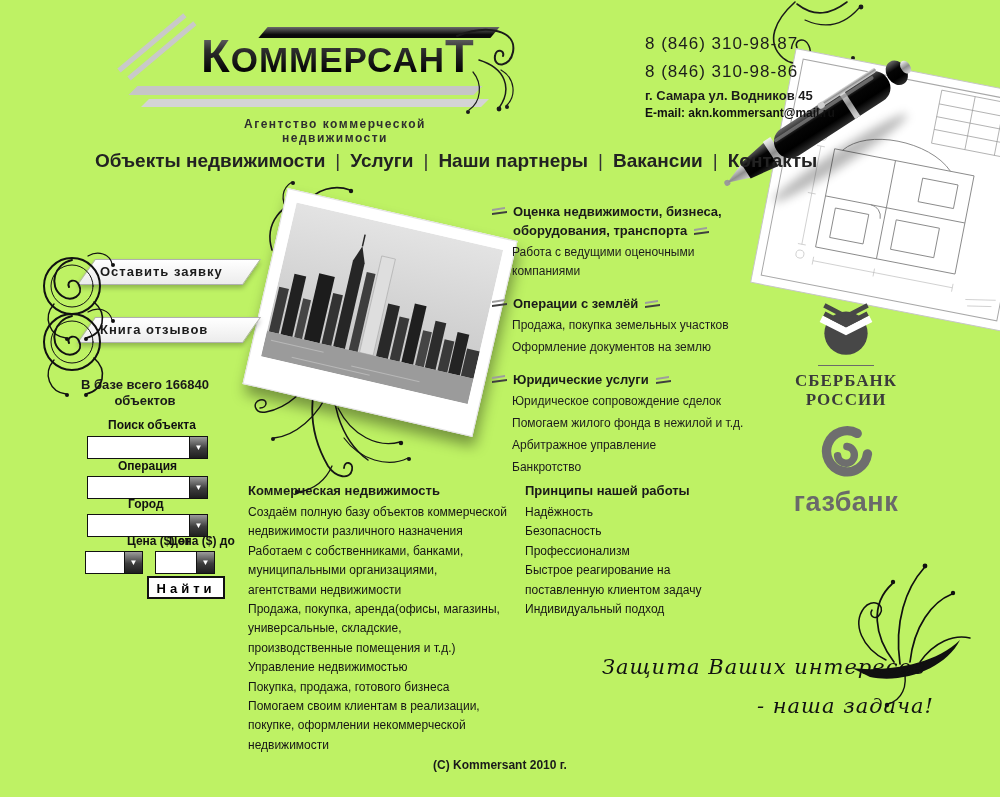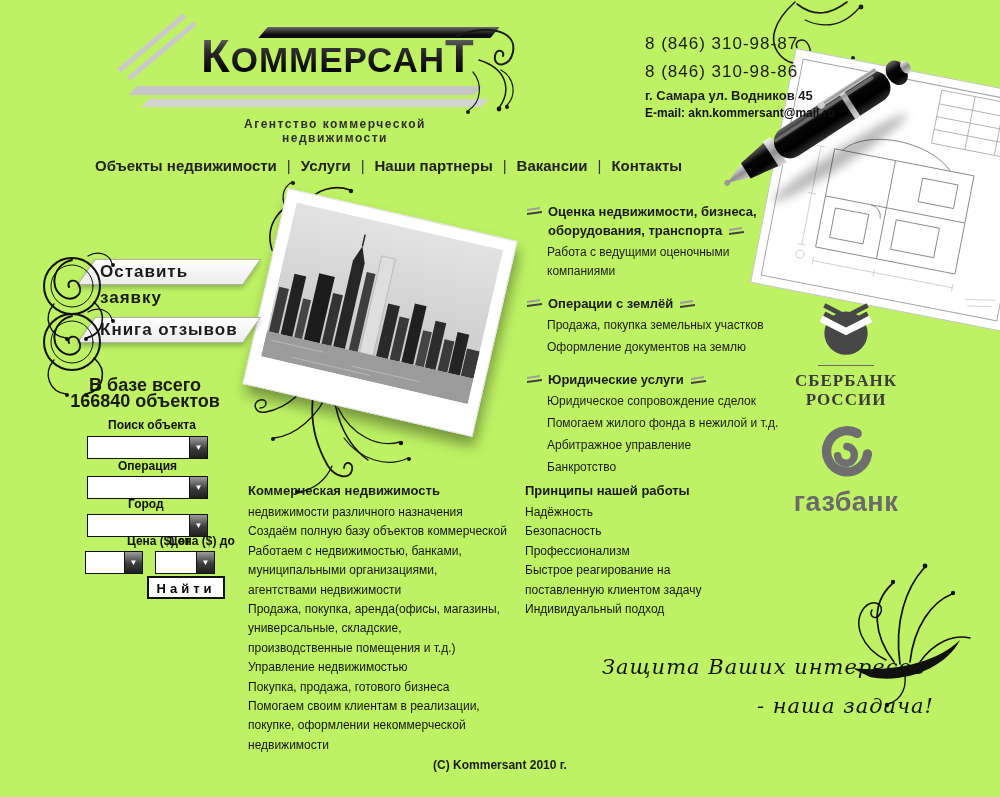--- a/index.html
+++ b/index.html
@@ -21,63 +21,63 @@
   .logo-text .lg { font-size:47px; line-height:60px; }
   .logo-text .md { font-size:35px; line-height:60px; }
   .tagline { position:absolute; left:195px; top:117px; width:280px; text-align:center;
              font-size:12px; font-weight:bold; letter-spacing:1.5px; color:#2f2f2f; }
 
   .contacts { position:absolute; left:645px; top:30px; width:215px; z-index:6; }
   .phone { font-size:17px; letter-spacing:1px; line-height:28px; color:#1c1c1c; }
   .address { font-size:13px; font-weight:600; margin-top:2px; color:#1c1c1c; }
   .email { font-size:12px; font-weight:bold; margin-top:3px; color:#111; }
 
-  .nav { position:absolute; left:95px; top:150px; font-size:15px; font-weight:600; color:#222; z-index:5;margin-top:7px; }
+  .nav { position:absolute; left:95px; top:150px; font-size:19px; font-weight:600; color:#222; z-index:5; }
   .nav span { cursor:pointer; }
   .nav .sep { margin:0 10px; font-weight:400; color:#333; cursor:default; }
 
   
   .flourish path, .flourish circle { vector-effect:non-scaling-stroke; }
   svg.flourish { position:absolute; }
 
   
   .blueprint { position:absolute; left:770px; top:70px; width:260px; height:240px;
                transform:rotate(11deg); z-index:1; }
   .pen-shadow { position:absolute; left:760px; top:150px; width:160px; height:16px; border-radius:50%;
                 background:rgba(0,0,0,0.28); filter:blur(5px); transform:rotate(-33deg); z-index:2; }
   .pen { position:absolute; left:724px; top:168px; width:230px; height:34px;
          transform:rotate(-33deg); transform-origin:left center; z-index:3; }
 
   
   .btn-ribbon { position:absolute; left:86px; width:152px; height:26px; line-height:26px; padding-left:14px;
-                font-weight:bold; font-size:17px; letter-spacing:1px; color:#1b1b1b; cursor:pointer; z-index:3; }
+                font-weight:bold; font-size:13px; letter-spacing:1px; color:#1b1b1b; cursor:pointer; z-index:3; }
   .btn-ribbon::before { content:""; position:absolute; inset:0; z-index:-1; transform:skewX(-35deg);
                 background:linear-gradient(180deg,#ffffff,#ececec); border:1px solid #b0b0b0;
                 box-shadow:2px 3px 5px rgba(0,0,0,0.25); }
   .ribbon-1 { top:259px; }
   .ribbon-2 { top:317px; }
 
   
   .db-note { position:absolute; left:70px; top:377px; width:150px; text-align:center;
-             font-size:18px; font-weight:bold; line-height:16px; }
+             font-size:13px; font-weight:bold; line-height:16px; }
   .form-label { position:absolute; font-size:12px; font-weight:bold; color:#111; }
   .sel { position:absolute; height:21px; background:#fff; border:1px solid #111; display:flex; cursor:pointer; }
   .sel .val { flex:1; font-size:11px; line-height:19px; padding-left:4px; color:#111; }
   .sel .arrow { width:17px; border-left:1px solid #111; background:linear-gradient(180deg,#9c9c9c,#3d3d3d 55%,#1f1f1f);
                 color:#fff; font-size:8px; display:flex; align-items:center; justify-content:center; }
   .find-btn { position:absolute; left:147px; top:576px; width:78px; height:23px; background:#fff;
               border:2px solid #111; font-family:"Liberation Sans",sans-serif; font-size:13px; font-weight:bold;
               letter-spacing:4px; text-align:center; line-height:19px; cursor:pointer; }
 
   
   .photo { position:absolute; left:262px; top:212px; padding:11px 11px 26px 11px; background:#fff;
            transform:rotate(13deg); box-shadow:4px 9px 14px rgba(0,0,0,0.38); z-index:2; border:1px solid #e2e2e2; }
 
   
-  .services { position:absolute; left:512px; top:202px; width:252px; z-index:4;margin-left:35px; }
+  .services { position:absolute; left:512px; top:202px; width:252px; z-index:4; }
   .svc { margin-bottom:13px; }
   .svc-title { display:flex; align-items:flex-start; margin-left:-20px; }
   .svc-title .txt { font-size:13px; font-weight:bold; line-height:19px; }
   .svc-item { font-size:12px; line-height:19px; margin-top:3px; color:#1c1c1c; }
   .eq { display:inline-block; width:15px; height:9px; position:relative; flex:0 0 15px; margin-top:5px; margin-right:6px; }
   .eq::before, .eq::after { content:""; position:absolute; left:0; height:2px; transform:skewY(-8deg); }
   .eq::before { top:1px; width:13px; background:#9d9d9d; }
   .eq::after  { top:5px; width:15px; background:#3f3f3f; }
   .eq.tail { display:inline-block; margin:0 0 0 7px; vertical-align:middle; }
 
@@ -391,23 +391,23 @@
     <div style="height:16px;"></div>
     <svg width="58" height="56" viewBox="0 0 60 60">
       <path d="M42 9 A 22 22 0 1 0 53 31" fill="none" stroke="#6e6e6e" stroke-width="10" stroke-linecap="round"></path>
       <path d="M31 23 A 9 9 0 1 1 21 33" fill="none" stroke="#6e6e6e" stroke-width="8" stroke-linecap="round"></path>
     </svg>
     <div class="gaz-name">газбанк</div>
   </div>
 
   <div class="commercial">
     <div class="col-title">Коммерческая недвижимость</div>
+    <div class="col-line">Создаём полную базу объектов коммерческой</div>
     <div class="col-line">недвижимости различного назначения</div>
-    <div class="col-line">Создаём полную базу объектов коммерческой</div>
-    <div class="col-line">Работаем с  недвижимостью, банками,</div>
+    <div class="col-line">Работаем с  собственниками, банками,</div>
     <div class="col-line">муниципальными организациями,</div>
     <div class="col-line">агентствами недвижимости</div>
     <div class="col-line">Продажа, покупка, аренда(офисы, магазины,</div>
     <div class="col-line">универсальные, складские,</div>
     <div class="col-line">производственные помещения и т.д.)</div>
     <div class="col-line">Управление недвижимостью</div>
     <div class="col-line">Покупка, продажа,  готового бизнеса</div>
     <div class="col-line">Помогаем своим клиентам в реализации,</div>
     <div class="col-line">покупке, оформлении некоммерческой недвижимости</div>
   </div>

